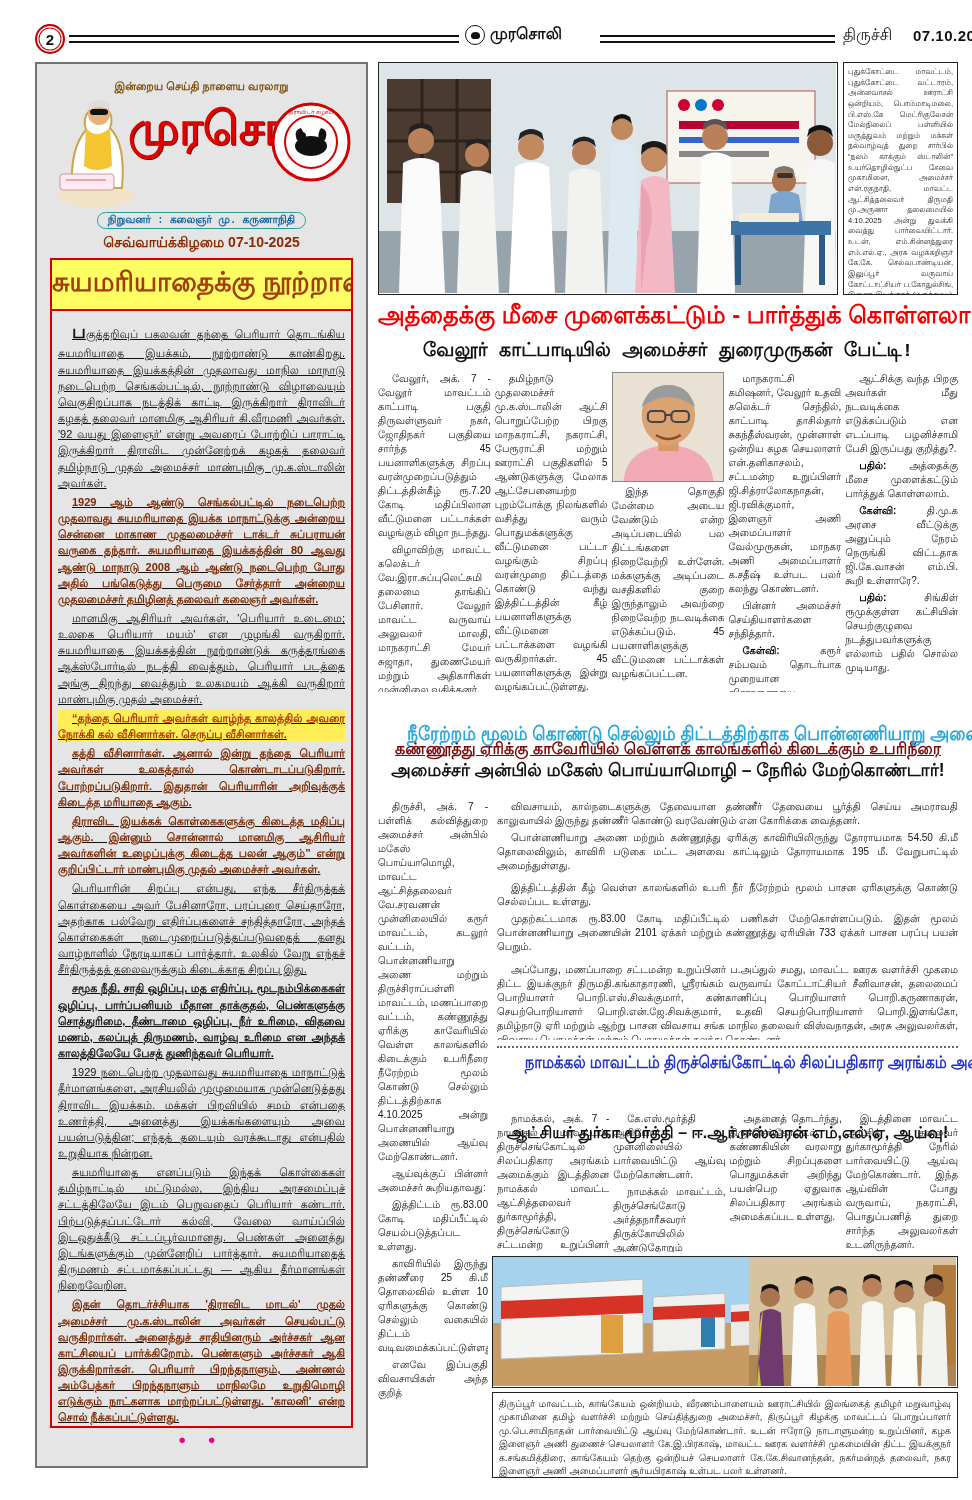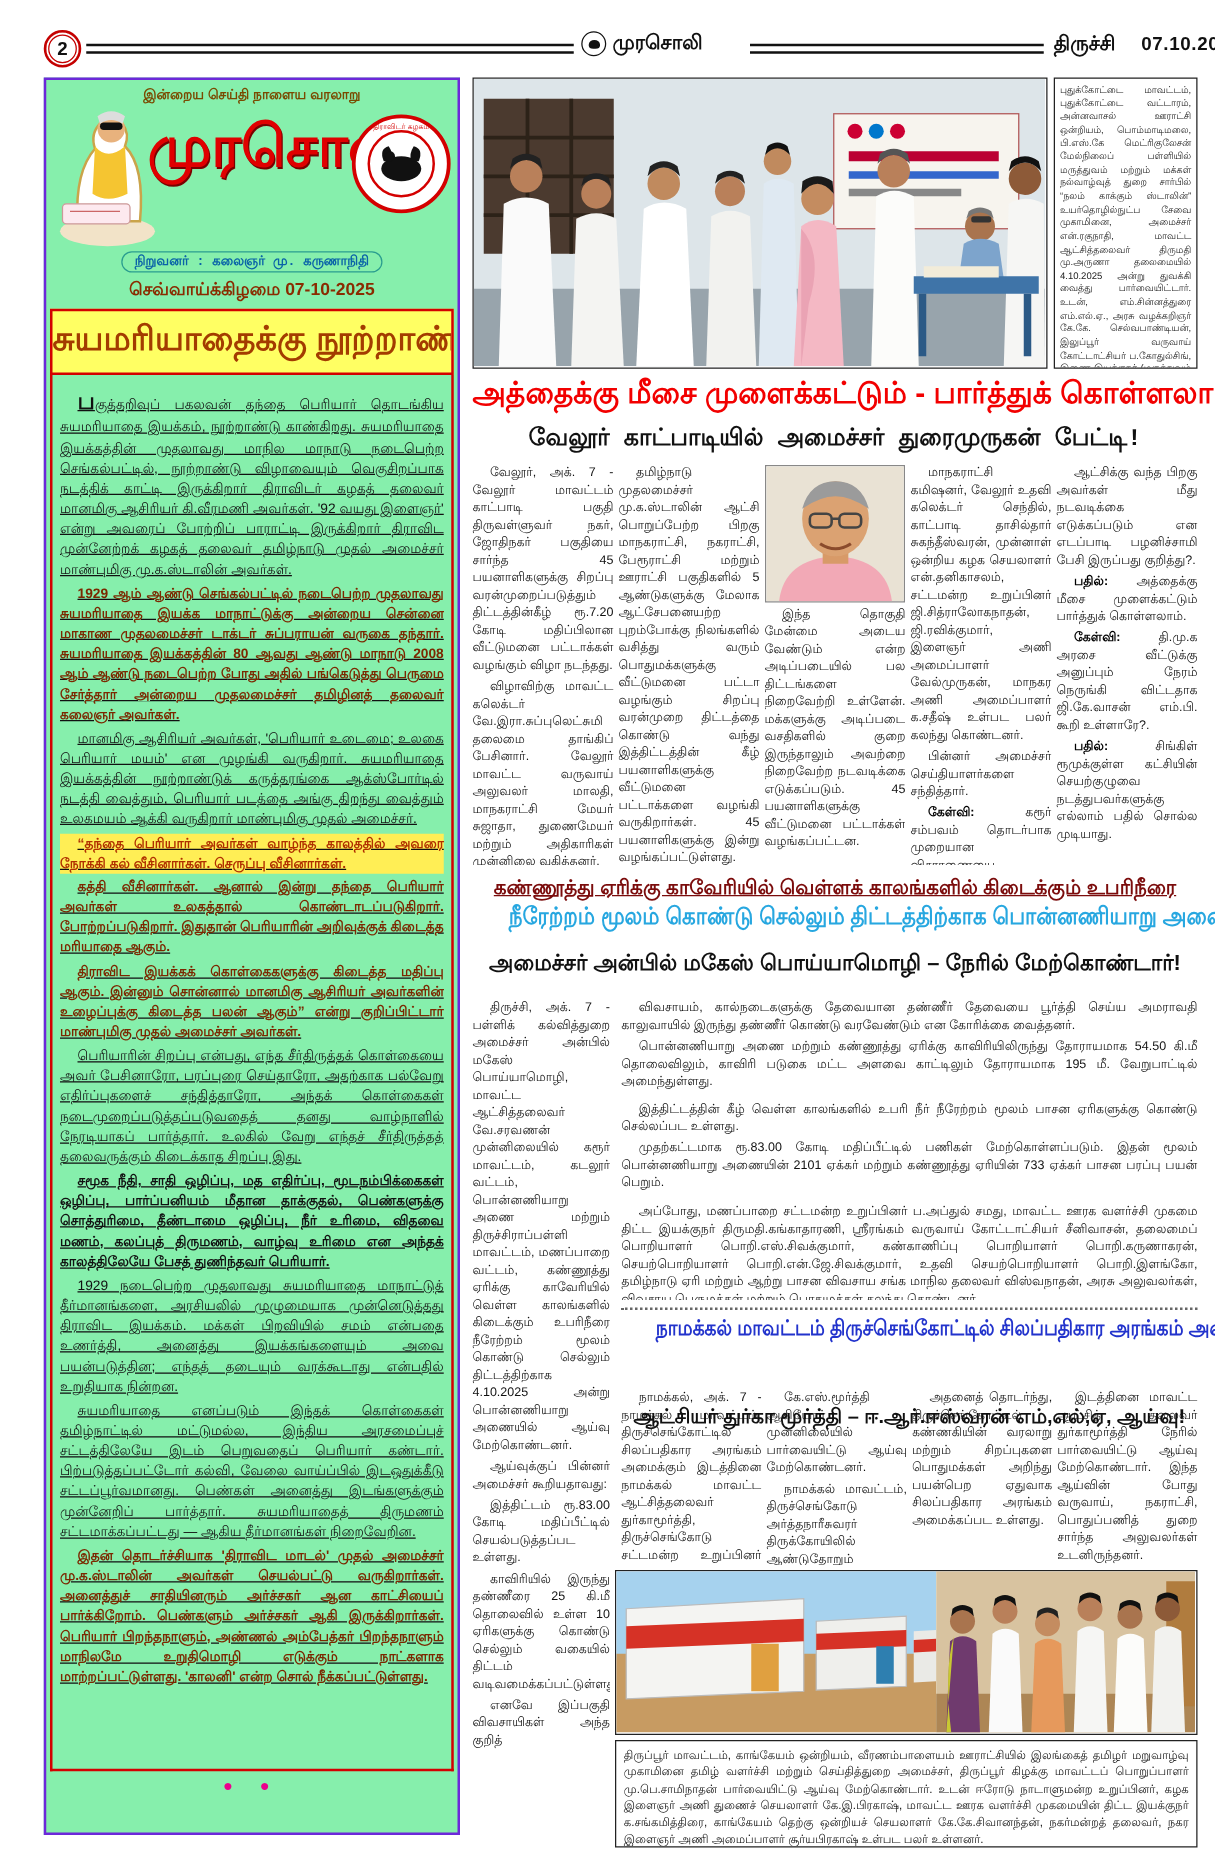--- a/index.html
+++ b/index.html
@@ -7,25 +7,25 @@
        font-family:"Liberation Sans","DejaVu Sans",sans-serif;color:#111;}
   
   .topbar{position:absolute;left:35px;top:20px;width:923px;height:36px;}
   .pagenum{position:absolute;left:0;top:4px;width:26px;height:26px;border:2px solid #c40000;
            border-radius:50%;box-shadow:inset 0 0 0 1.5px #fff,inset 0 0 0 2.5px #c40000;
            font-weight:bold;font-size:15px;display:flex;align-items:center;justify-content:center;}
   .dline{position:absolute;top:15px;height:4px;border-top:2px solid #111;border-bottom:2px solid #111;}
   .mid-logo{position:absolute;left:430px;top:5px;display:flex;align-items:center;gap:5px;font-weight:bold;font-size:16px;}
   .mini-bull{width:18px;height:18px;border:1.5px solid #111;border-radius:50%;display:flex;align-items:center;justify-content:center;}
   .mini-bull i{display:block;width:9px;height:7px;background:#111;border-radius:50% 50% 40% 40%;}
-  .city{position:absolute;left:808px;top:6px;font-weight:bold;font-size:16px;text-align:right;}
+  .city{position:absolute;left:808px;top:6px;font-weight:normal;font-size:16px;text-align:right;}
   .hdate{position:absolute;left:878px;top:7px;font-weight:bold;font-size:15px;letter-spacing:.5px;}
   
-  .leftcol{position:absolute;left:35px;top:62px;width:333px;height:1406px;border:2px solid #6d28d9;
-           background:#86efac;box-sizing:border-box;padding:3px;}
+  .leftcol{position:absolute;left:35px;top:62px;width:333px;height:1406px;border:2px solid #737373;
+           background:#e5e5e5;box-sizing:border-box;padding:13px;}
   .tagline{text-align:center;font-size:11px;font-weight:bold;color:#7a4a00;margin-top:3px;}
   .mast-row{position:relative;height:118px;}
   .writer{position:absolute;left:2px;top:-6px;}
   .mast-title{position:absolute;left:78px;right:84px;top:8px;text-align:center;
               font-family:"Liberation Serif","DejaVu Serif",serif;font-size:46px;font-weight:800;
               color:#e00000;text-shadow:1px 1px 0 #7a0000;}
   .dk-logo{position:absolute;right:2px;top:8px;}
   .founder{width:max-content;margin:0 auto;border:1.2px solid #2a9d8f;border-radius:10px;
            padding:1px 10px;font-size:10.5px;font-weight:bold;color:#0a63a8;font-family:Liberation Mono, monospace;}
   .dateline{text-align:center;font-weight:bold;font-size:14px;color:#8a2b00;margin-top:5px;}
@@ -43,21 +43,21 @@
   .photo1{position:absolute;left:378px;top:62px;width:460px;height:233px;border:1.5px solid #222;box-sizing:border-box;}
   .photo1cap{position:absolute;left:843px;top:62px;width:115px;height:233px;border:1.5px solid #222;
              box-sizing:border-box;padding:4px 4px;font-size:7.6px;line-height:1.4;text-align:justify;overflow:hidden;color:#222;}
   .a1head{position:absolute;left:378px;top:301px;width:580px;text-align:center;font-size:24px;
           font-weight:800;color:#f20000;white-space:nowrap;}
   .a1sub{position:absolute;left:378px;top:340px;width:580px;text-align:center;font-size:19px;font-weight:800;font-family:Liberation Mono, monospace;}
   .cols{display:flex;gap:4px;overflow:hidden;}
   .col{flex:1;font-size:10px;line-height:1.4;text-align:justify;overflow:hidden;}
   .a1body{position:absolute;left:378px;top:372px;width:580px;height:320px;}
   .portrait{width:100%;height:110px;border:1px solid #888;margin-bottom:3px;box-sizing:border-box;}
-  .a2kick{position:absolute;left:378px;top:701px;width:580px;text-align:center;font-size:16px;
+  .a2kick{position:absolute;left:378px;top:740px;width:580px;text-align:center;font-size:16px;
           font-weight:800;color:#7b0c0c;text-decoration:underline;white-space:nowrap;}
   .a2head{position:absolute;left:378px;top:723px;width:580px;text-align:center;font-size:19px;
           font-weight:800;color:#27a7e0;white-space:nowrap;transform:scaleX(.9);transform-origin:center;}
   .a2sub{position:absolute;left:378px;top:760px;width:580px;text-align:center;font-size:17.5px;font-weight:800;}
   .a2left{position:absolute;left:378px;top:800px;width:110px;height:678px;font-size:10px;line-height:1.4;
           text-align:justify;overflow:hidden;}
   .a2cols{position:absolute;left:497px;top:800px;width:461px;height:240px;flex-direction:column;}
   .dotsep{position:absolute;left:497px;top:1046px;width:461px;border-top:2px dotted #666;}
   .a3head{position:absolute;left:497px;top:1053px;width:461px;text-align:center;font-size:17px;
           font-weight:800;color:#2233cc;white-space:nowrap;transform:scaleX(.88);transform-origin:center;}

